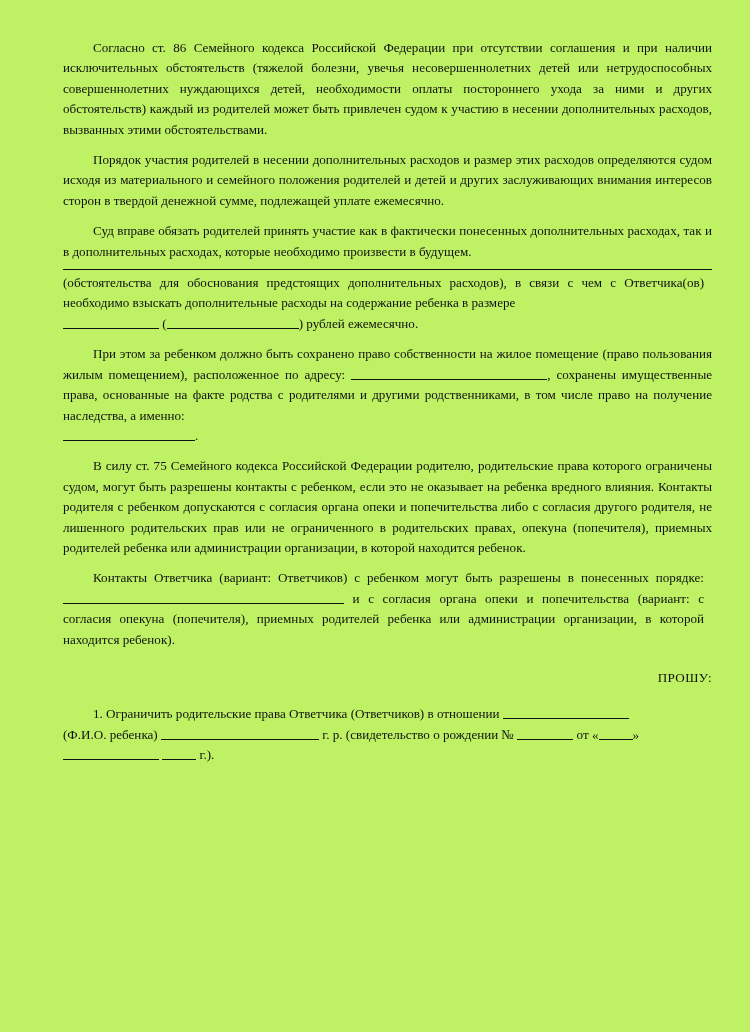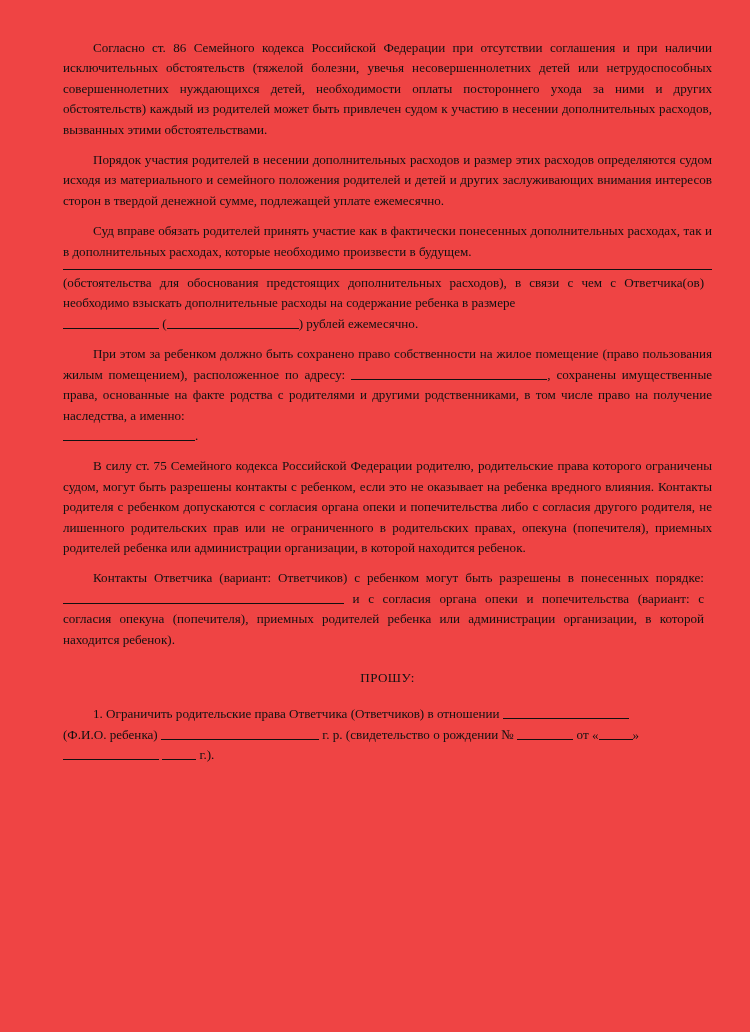--- a/index.html
+++ b/index.html
@@ -8,21 +8,21 @@
     background: #ffffff;
   }
   body {
     font-family: "Liberation Serif", "DejaVu Serif", serif;
     color: #000000;
   }
   #page {
     position: relative;
     width: 750px;
     height: 1032px;
-    background: #ef4444;
+    background: #bef264;
     overflow: hidden;
     box-sizing: border-box;
     padding: 38px 38px 10px 63px;
   }
   .doc {
     width: 649px;
     font-size: 13.1px;
     line-height: 20.4px;
     text-align: justify;
     text-justify: inter-word;
@@ -34,21 +34,21 @@
     text-align: justify;
   }
   p.para.last-left > :last-child {
     text-align: left;
   }
   p.nospace {
     margin-bottom: 0;
   }
   p.center {
     margin: 18px 0 16px 0;
-    text-align: center;
+    text-align: right;
     text-indent: 0;
     letter-spacing: 0.4px;
   }
   p.plain {
     margin: 0 8px 10px 0;
     text-indent: 0;
     text-align: justify;
   }
   .blank {
     display: inline-block;

